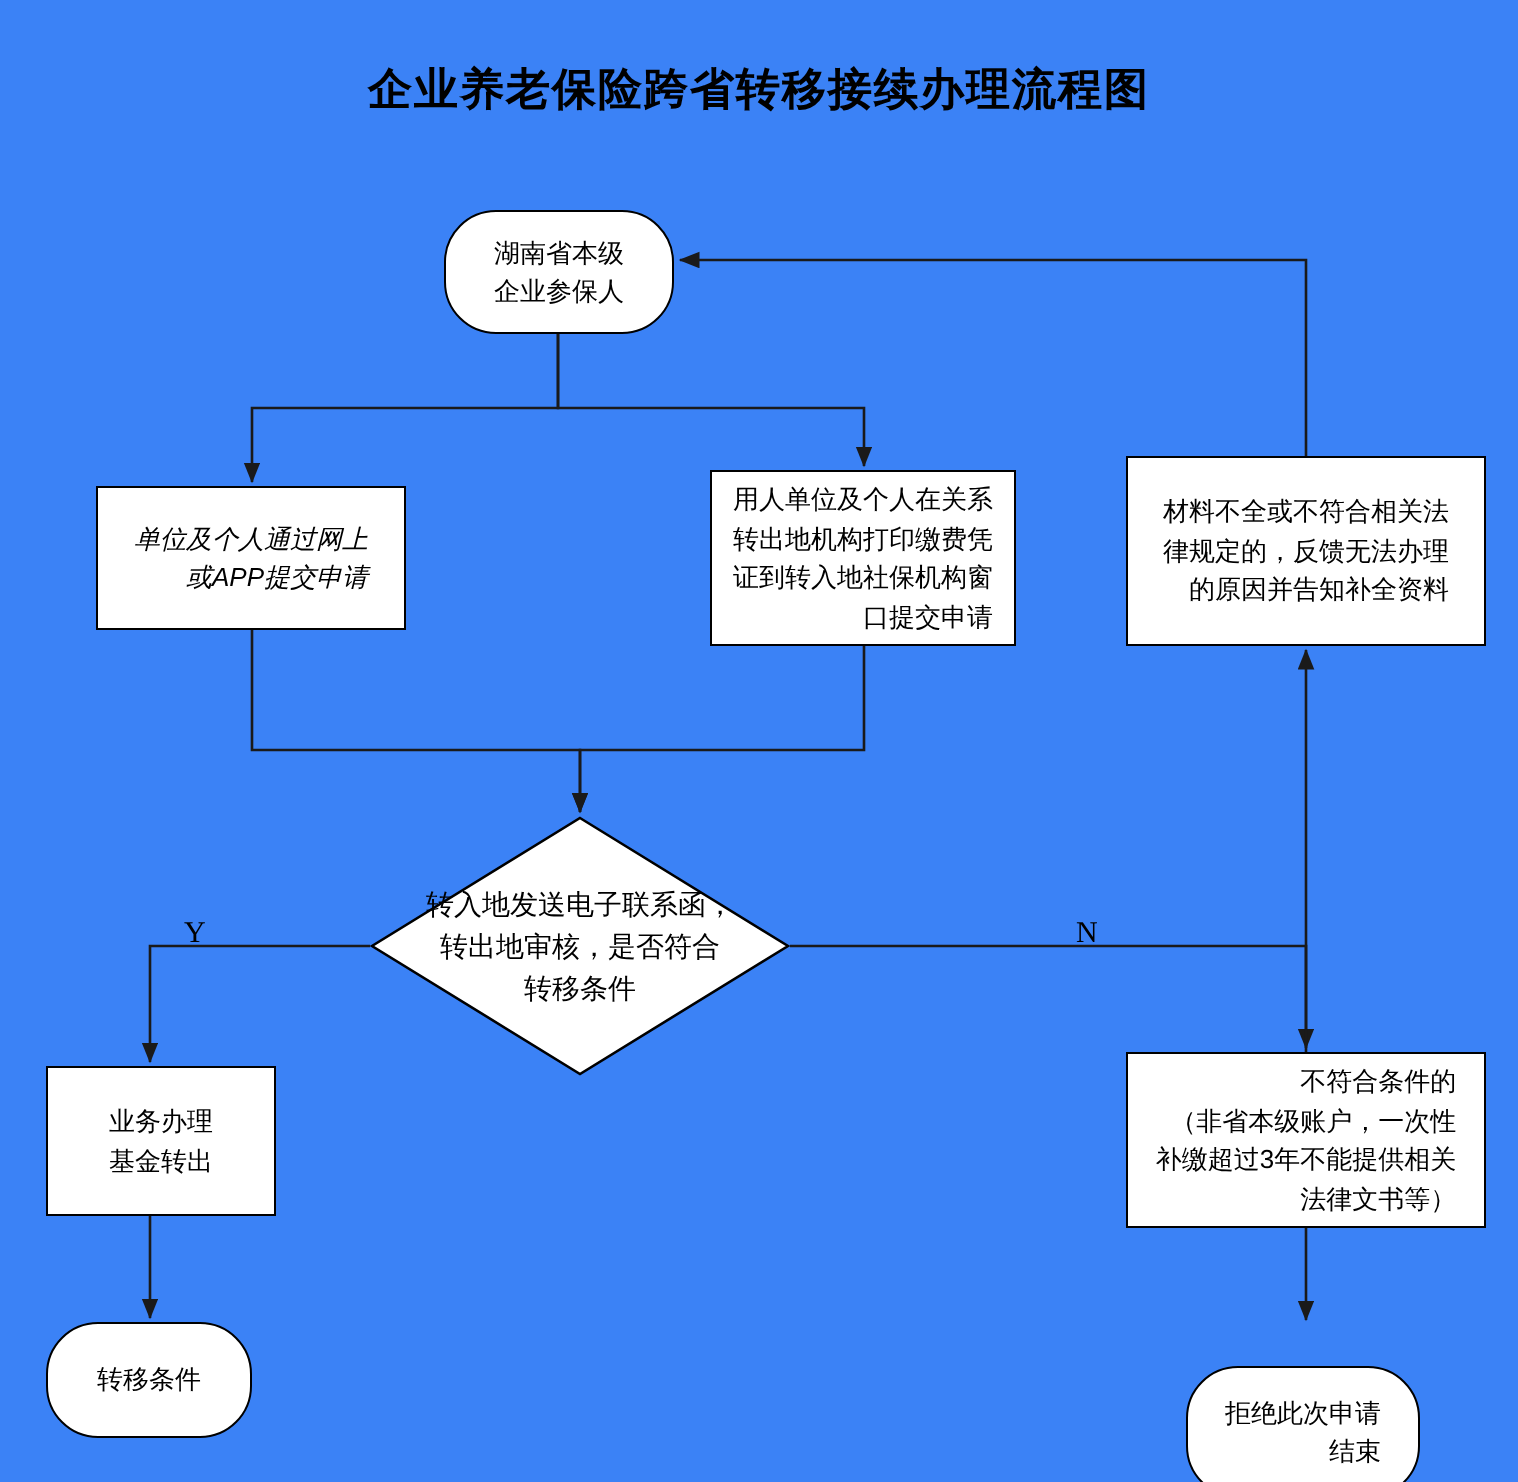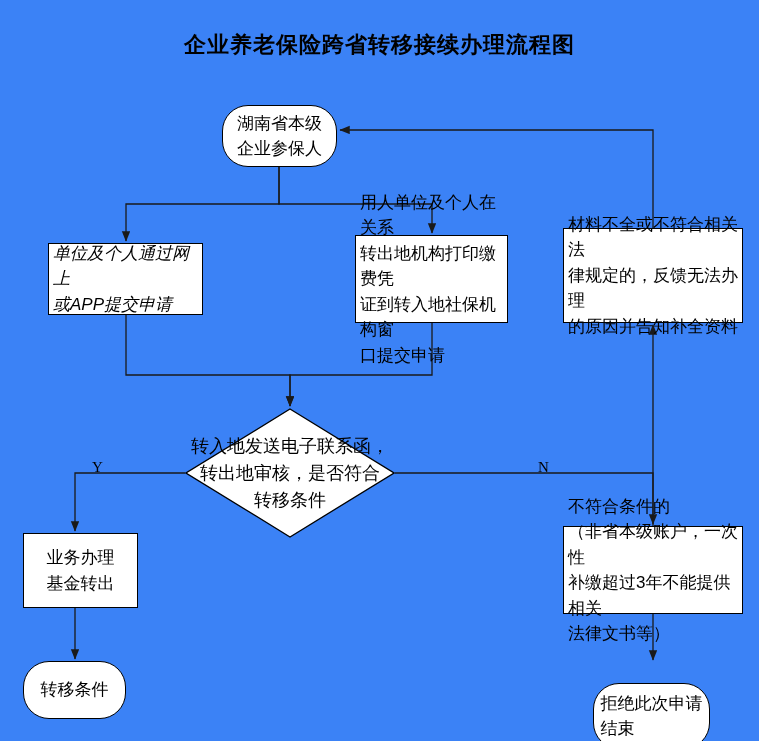--- a/index.html
+++ b/index.html
@@ -36,22 +36,22 @@
     width: 759px;
     height: 741px;
     pointer-events: none;
   }
   .node {
     position: absolute;
     box-sizing: border-box;
     display: flex;
     align-items: center;
     justify-content: center;
-    text-align: left;
-    font-size: 17px;
+    text-align: right;
+    font-size: 13px;
     line-height: 1.5;
     color: #000;
     background: #ffffff;
     border: 1px solid #000000;
     padding: 2px 4px;
     white-space: pre-line;
   }
   .node.rect { border-radius: 0; }
   .node.terminator { border-radius: 26px; }
   .diamond-wrap {
@@ -63,21 +63,21 @@
   .diamond-shape {
     position: absolute;
     left: 0; top: 0;
     width: 100%;
     height: 100%;
   }
   .diamond-label {
     position: relative;
     z-index: 2;
     text-align: center;
-    font-size: 18px;
+    font-size: 14px;
     line-height: 1.5;
     white-space: pre-line;
     color: #000;
   }
   .branch-label {
     position: absolute;
     font-size: 15px;
     color: #000;
     font-family: "Liberation Serif", serif;
   }

